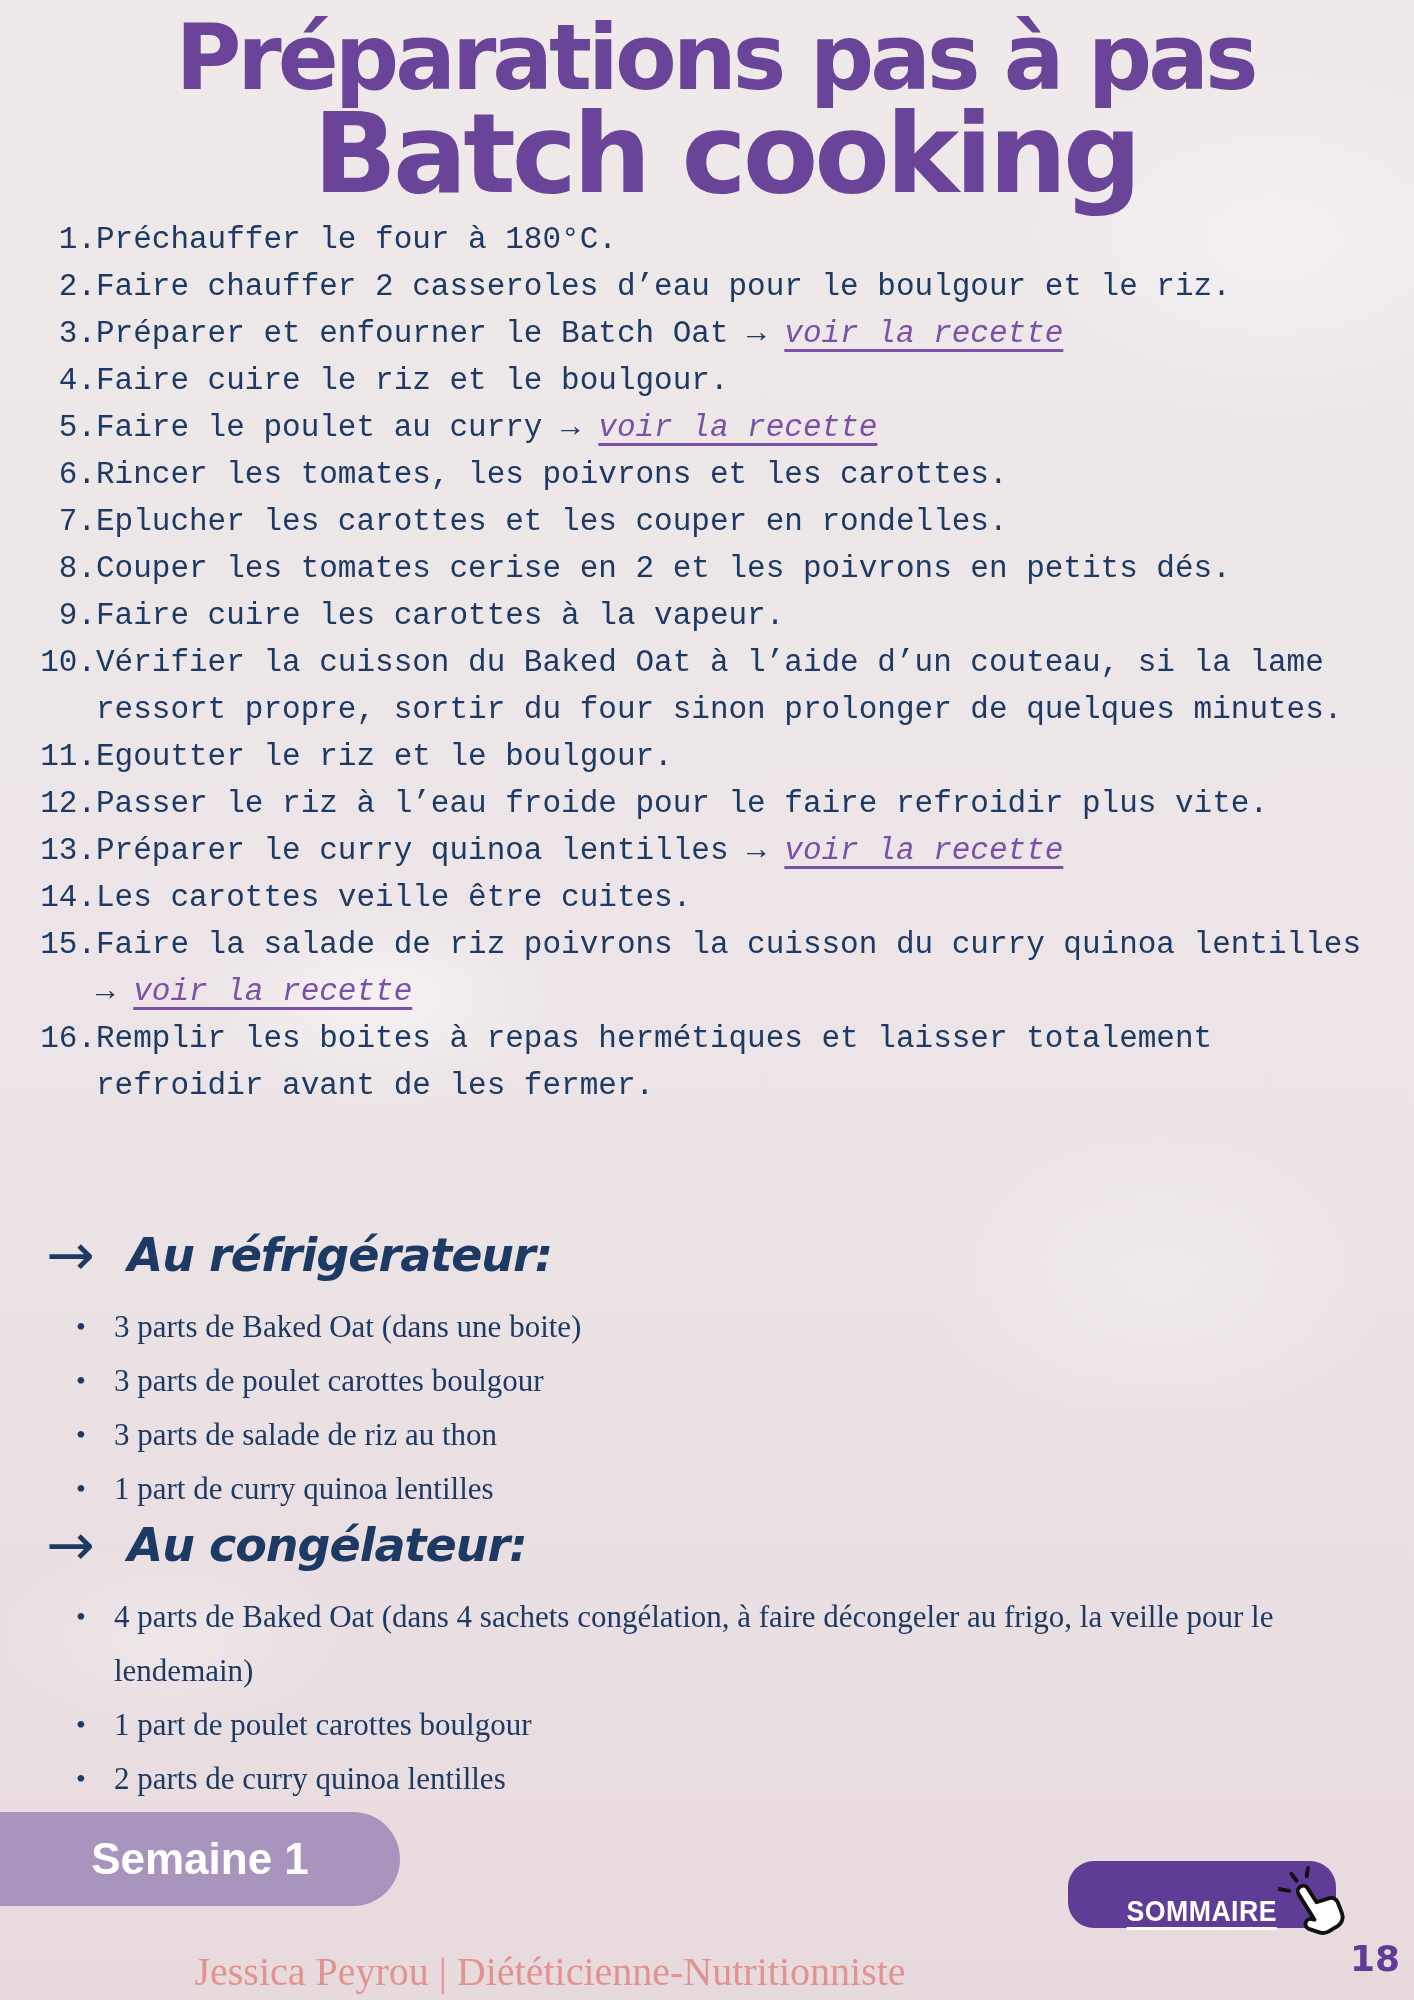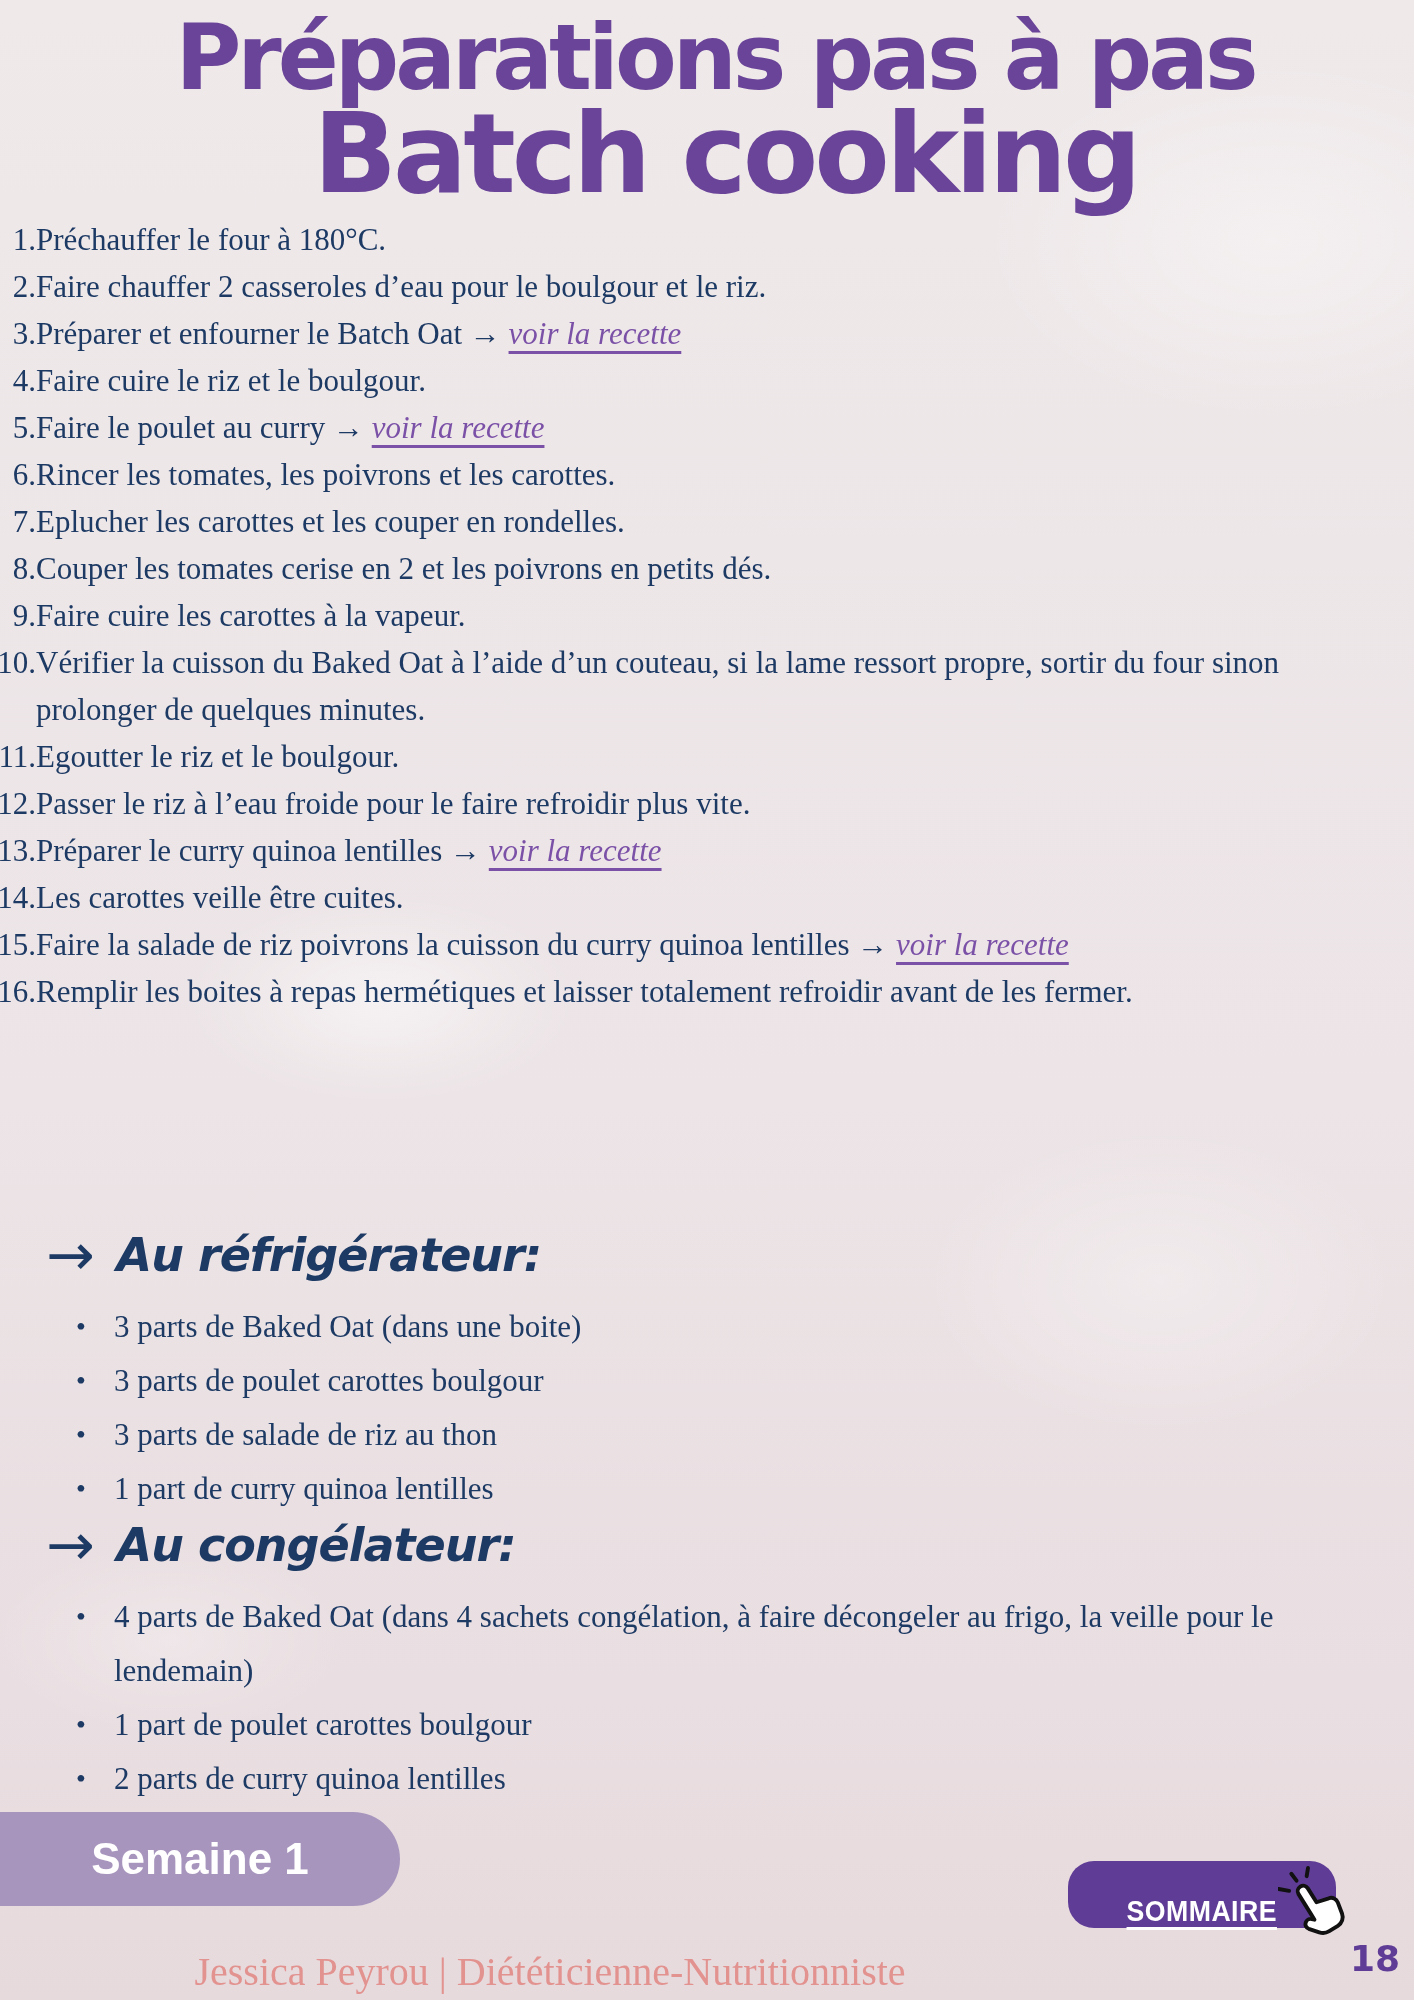--- a/index.html
+++ b/index.html
@@ -16,32 +16,32 @@
       linear-gradient(180deg, #efe9ea 0%, #ece4e6 55%, #e9dee1 85%, #e7dadd 100%);
     font-family:"Liberation Serif", serif;
   }
   .title { position:absolute; top:14px; left:0; width:100%; text-align:center;
     color:var(--title-purple,#6a4498); font-family:"DejaVu Sans", sans-serif; font-weight:700; line-height:0.97;padding-left:16px; }
   .title .l1 { font-size:90px; letter-spacing:-4px; }
   .title .l2 { font-size:110px; letter-spacing:-4px;margin-left:21px; }
 
   .steps { position:absolute; top:216px; left:36px; width:1346px;
     list-style:none; counter-reset:step; font-size:31px; line-height:47px; }
-  .steps li { counter-increment:step; position:relative; width:1276px; }
+  .steps li { counter-increment:step; position:relative; margin-left:60px; width:1276px;font-family:Liberation Mono, monospace; }
   .steps li::before { content:counter(step) "."; position:absolute; right:100%; top:0; white-space:nowrap; }
   .recipe-link { color:var(--link-purple,#7b51a7); font-style:italic;
     text-decoration:underline; text-decoration-thickness:3px; text-underline-offset:7px; cursor:pointer; }
 
   .section { position:absolute; left:46px; }
   #fridge-section  { top:1226px; }
   #freezer-section { top:1516px; }
   .section-heading { display:flex; align-items:center; gap:22px; }
   .arrow-glyph { font-family:"DejaVu Sans", sans-serif; font-size:58px; line-height:1; font-weight:400; }
   .heading-text { font-family:"DejaVu Sans", sans-serif; font-weight:700; font-style:italic;
-    font-size:46px; letter-spacing:-1px; }
+    font-size:46px; letter-spacing:-1px;margin-left:11px; }
   .bullets { margin-top:16px; margin-left:24px; list-style:none; font-size:31px; line-height:54px; width:1290px; }
   .bullets li { position:relative; padding-left:44px; }
   .bullets li::before { content:"•"; position:absolute; left:6px; font-size:28px; }
 
   .week-badge { position:absolute; left:0; top:1812px; width:400px; height:94px;
     background:var(--badge-purple,#a895bd); border-radius:0 52px 52px 0;
     display:flex; align-items:center; justify-content:center;
     color:#fff; font-family:"Liberation Sans", sans-serif; font-weight:700; font-size:44px; }
 
   .sommaire-btn { position:absolute; left:1068px; top:1861px; width:268px; height:67px;

